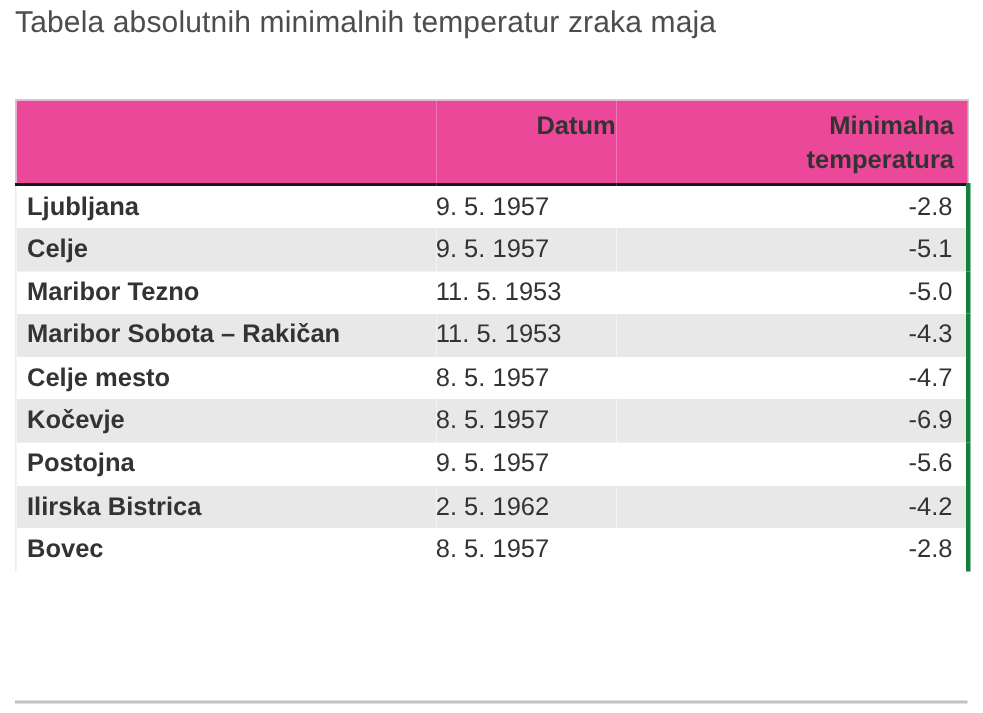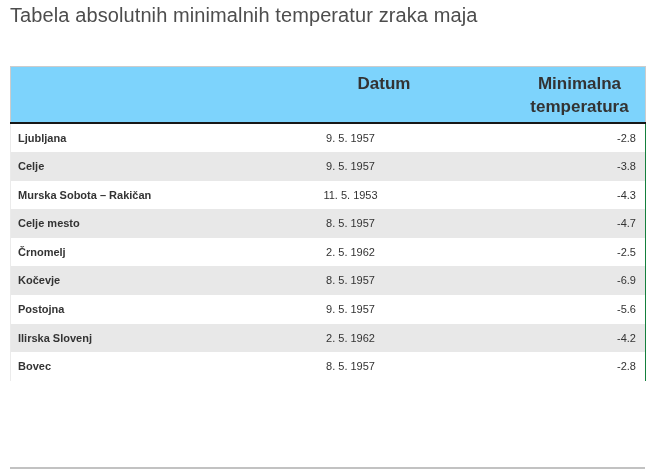--- a/index.html
+++ b/index.html
@@ -35,55 +35,55 @@
 
   .temp-table thead th {
     height: 56px;
     vertical-align: top;
     font-size: 17px;
     font-weight: 700;
     line-height: 23px;
     padding-top: 5px;
     border-top: 1px solid #cccccc;
     border-bottom: 2px solid #171717;
-    background: #7dd3fc;
+    background: #ec4899;
   }
   .temp-table thead th:first-child { border-left: 1px solid #cccccc; }
   .temp-table thead th:last-child  { border-right: 1px solid #cccccc; }
 
   .th-date, .th-temp { text-align: right; }
   .th-temp .wrap-limit {
     display: inline-block;
     max-width: 122px;
-    text-align: center;
+    text-align: right;
     padding-right: 9px;
   }
 
   .temp-table tbody td {
-    font-size: 11px;
+    font-size: 17px;
     line-height: 22px;
     padding-top: 3px;
     padding-bottom: 3.6px;
     white-space: nowrap;
     overflow: hidden;
   }
   .temp-table tbody td.station-cell {
     font-weight: 700;
     text-align: left;
     padding-left: 7px;
     border-left: 1px solid #ebebeb;
   }
   .temp-table tbody td.date-cell {
-    text-align: center;
+    text-align: left;
     padding-right: 0;
   }
   .temp-table tbody td.temp-cell {
     text-align: right;
     padding-right: 9px;
-    border-right: 1px solid #15803d;
+    border-right: 3px solid #15803d;
   }
   .temp-table tbody tr:nth-child(even) td { background: #e8e8e8; }
   .temp-table tbody tr:nth-child(odd)  td { background: #ffffff; }
 
   .table-bottom-rule {
     position: absolute;
     left: 10px;
     top: 467px;
     width: 635px;
     height: 2px;
@@ -114,49 +114,49 @@
     </thead>
     <tbody id="table-body">
         <tr>
           <td class="station-cell">Ljubljana</td>
           <td class="date-cell">9. 5. 1957</td>
           <td class="temp-cell">-2.8</td>
         </tr>
         <tr>
           <td class="station-cell">Celje</td>
           <td class="date-cell">9. 5. 1957</td>
-          <td class="temp-cell">-3.8</td>
+          <td class="temp-cell">-5.1</td>
         </tr>
         <tr>
-          <td class="station-cell">Murska Sobota – Rakičan</td>
+          <td class="station-cell">Maribor Tezno</td>
+          <td class="date-cell">11. 5. 1953</td>
+          <td class="temp-cell">-5.0</td>
+        </tr>
+        <tr>
+          <td class="station-cell">Maribor Sobota – Rakičan</td>
           <td class="date-cell">11. 5. 1953</td>
           <td class="temp-cell">-4.3</td>
         </tr>
         <tr>
           <td class="station-cell">Celje mesto</td>
           <td class="date-cell">8. 5. 1957</td>
           <td class="temp-cell">-4.7</td>
-        </tr>
-        <tr>
-          <td class="station-cell">Črnomelj</td>
-          <td class="date-cell">2. 5. 1962</td>
-          <td class="temp-cell">-2.5</td>
         </tr>
         <tr>
           <td class="station-cell">Kočevje</td>
           <td class="date-cell">8. 5. 1957</td>
           <td class="temp-cell">-6.9</td>
         </tr>
         <tr>
           <td class="station-cell">Postojna</td>
           <td class="date-cell">9. 5. 1957</td>
           <td class="temp-cell">-5.6</td>
         </tr>
         <tr>
-          <td class="station-cell">Ilirska Slovenj</td>
+          <td class="station-cell">Ilirska Bistrica</td>
           <td class="date-cell">2. 5. 1962</td>
           <td class="temp-cell">-4.2</td>
         </tr>
         <tr>
           <td class="station-cell">Bovec</td>
           <td class="date-cell">8. 5. 1957</td>
           <td class="temp-cell">-2.8</td>
         </tr>
       </tbody>
   </table>

